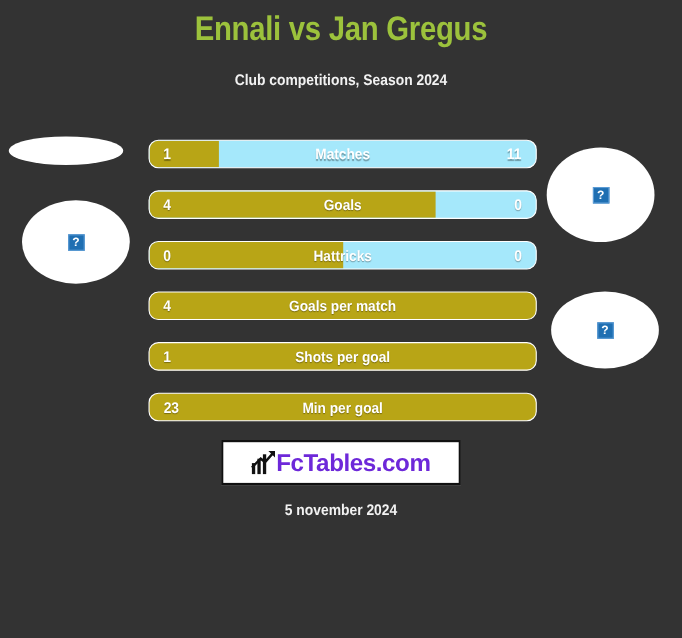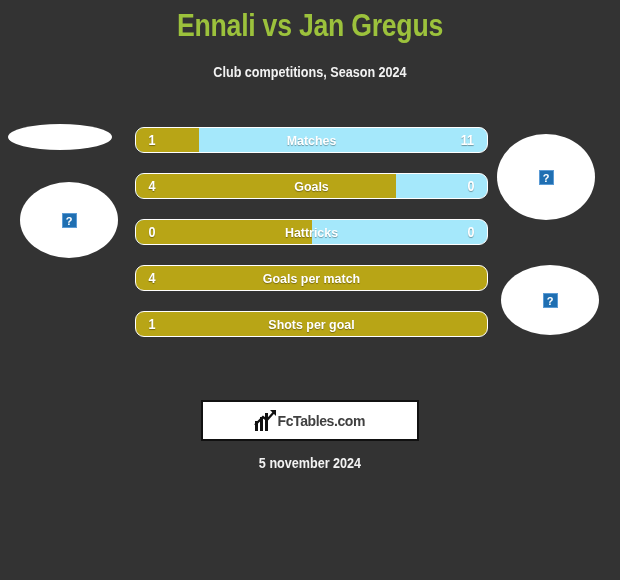--- a/index.html
+++ b/index.html
@@ -165,22 +165,22 @@
   .logo-chart i:nth-child(3) { height: 14px; }
   .logo-chart i:nth-child(4) { height: 18px; }
   .logo-arrow {
     position: absolute;
     left: -1px;
     top: -2px;
     width: 24px;
     height: 18px;
   }
   .logo-text {
-    color: #404040;
-    font-size: 14px;
+    color: #6d28d9;
+    font-size: 22px;
     font-weight: bold;
     letter-spacing: -0.4px;
   }
 
   .date {
     position: absolute;
     left: 0;
     top: 455px;
     width: 620px;
     text-align: center;
@@ -245,20 +245,25 @@
       <div class="val val-left">4</div>
       <div class="bar-label">Goals per match</div>
     </div>
 
     <div class="bar-row">
       <div class="bar solid"></div>
       <div class="val val-left">1</div>
       <div class="bar-label">Shots per goal</div>
     </div>
 
+    <div class="bar-row">
+      <div class="bar solid"></div>
+      <div class="val val-left">23</div>
+      <div class="bar-label">Min per goal</div>
+    </div>
 
   </div>
 
   <div class="logo-box">
     <span class="logo-chart">
       <svg class="logo-arrow" viewBox="0 0 24 18" xmlns="http://www.w3.org/2000/svg">
         <path d="M1 16 L9 8 L13 11 L21 2" stroke="#111111" stroke-width="2.2" fill="none"></path>
         <path d="M22 1 L22 7 L16 1 Z" fill="#111111"></path>
       </svg>
       <i></i>

